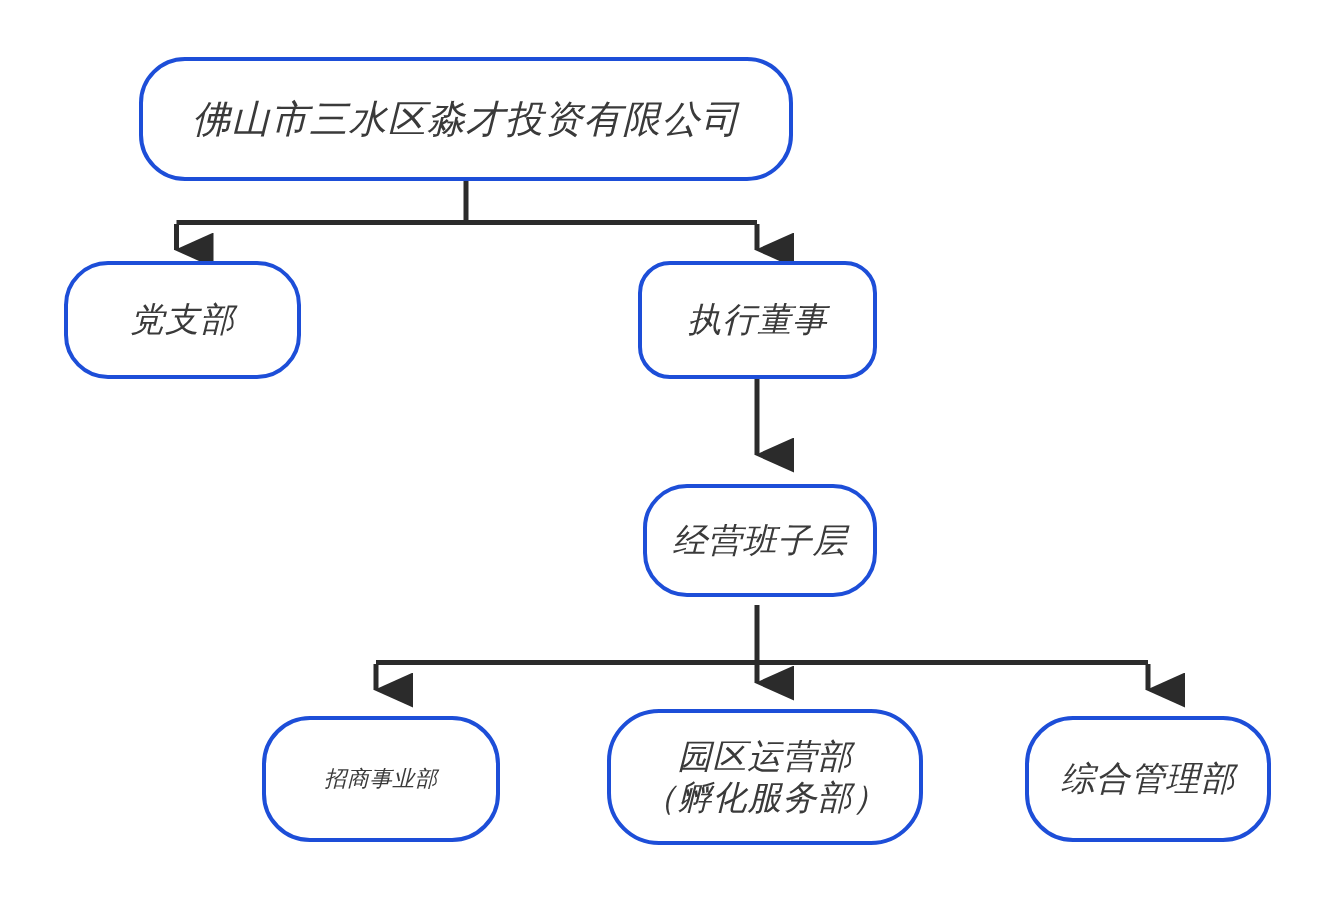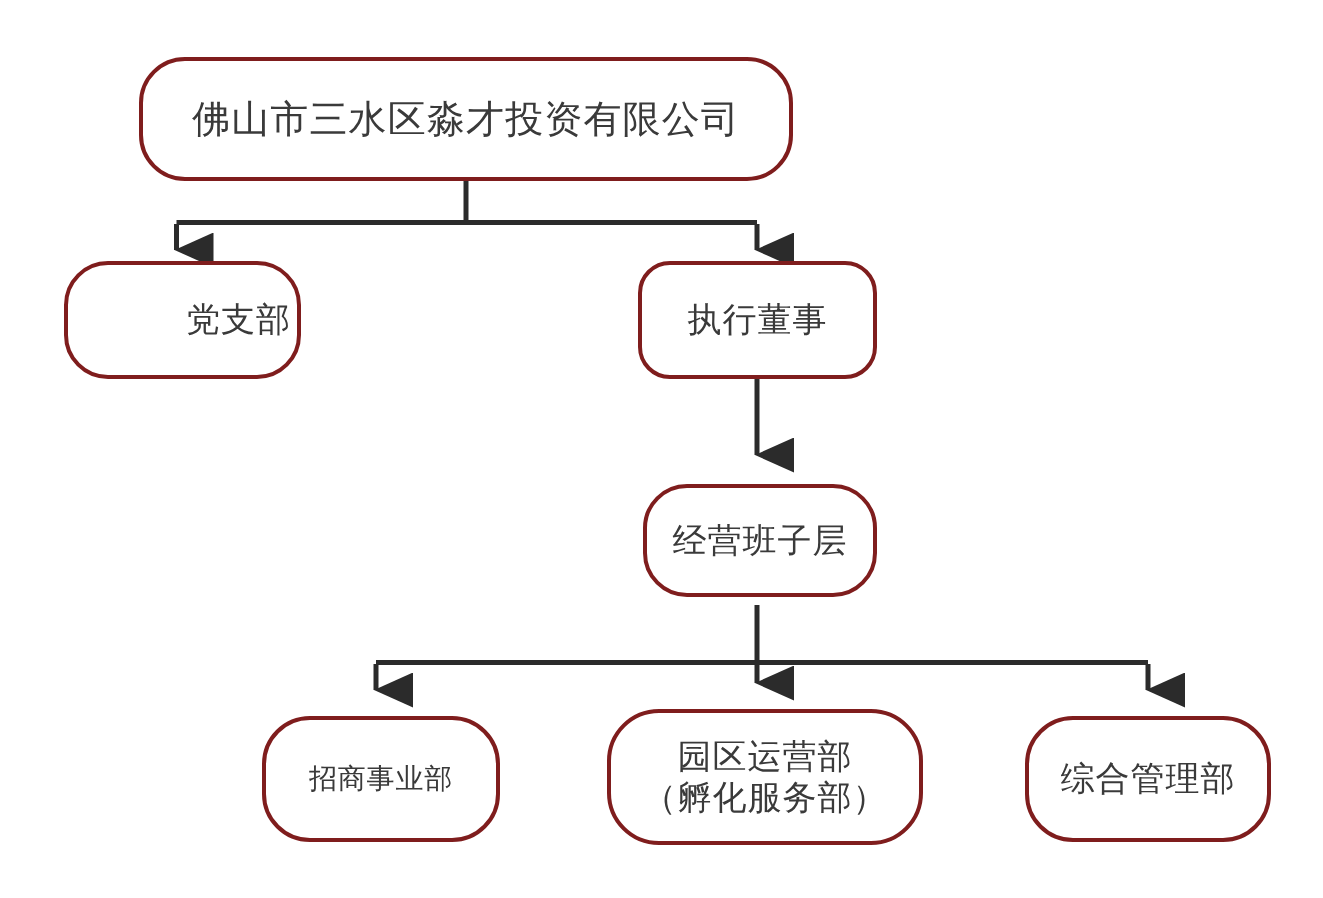--- a/index.html
+++ b/index.html
@@ -22,61 +22,61 @@
     position: absolute;
     left: 0;
     top: 0;
     width: 1323px;
     height: 898px;
   }
   .node {
     position: absolute;
     box-sizing: border-box;
     background: #ffffff;
-    border: 4px solid #7f1d1d;
+    border: 4px solid #1d4ed8;
     display: flex;
     align-items: center;
     justify-content: center;
     text-align: center;
     color: #3a3a3a;
     z-index: 2;
+    font-style: italic;
   }
   .node .label {
     display: block;
     line-height: 1.22;
     letter-spacing: 0.03em;
     white-space: pre-line;
     padding: 0 6px;
   }
   
   #node-company {
     left: 139px; top: 57px; width: 654px; height: 124px;
     border-radius: 46px;
     font-size: 38px;
   }
   #node-party {
     left: 64px; top: 261px; width: 237px; height: 118px;
     border-radius: 44px;
     font-size: 34px;
-    justify-content: flex-end;
   }
   #node-director {
     left: 638px; top: 261px; width: 239px; height: 118px;
     border-radius: 32px;
     font-size: 34px;
   }
   #node-management {
     left: 643px; top: 484px; width: 234px; height: 113px;
     border-radius: 44px;
     font-size: 34px;
   }
   #node-investment {
     left: 262px; top: 716px; width: 238px; height: 126px;
     border-radius: 48px;
-    font-size: 28px;
+    font-size: 22px;
   }
   #node-park {
     left: 607px; top: 709px; width: 316px; height: 136px;
     border-radius: 52px;
     font-size: 34px;
   }
   #node-general {
     left: 1025px; top: 716px; width: 246px; height: 126px;
     border-radius: 48px;
     font-size: 34px;

